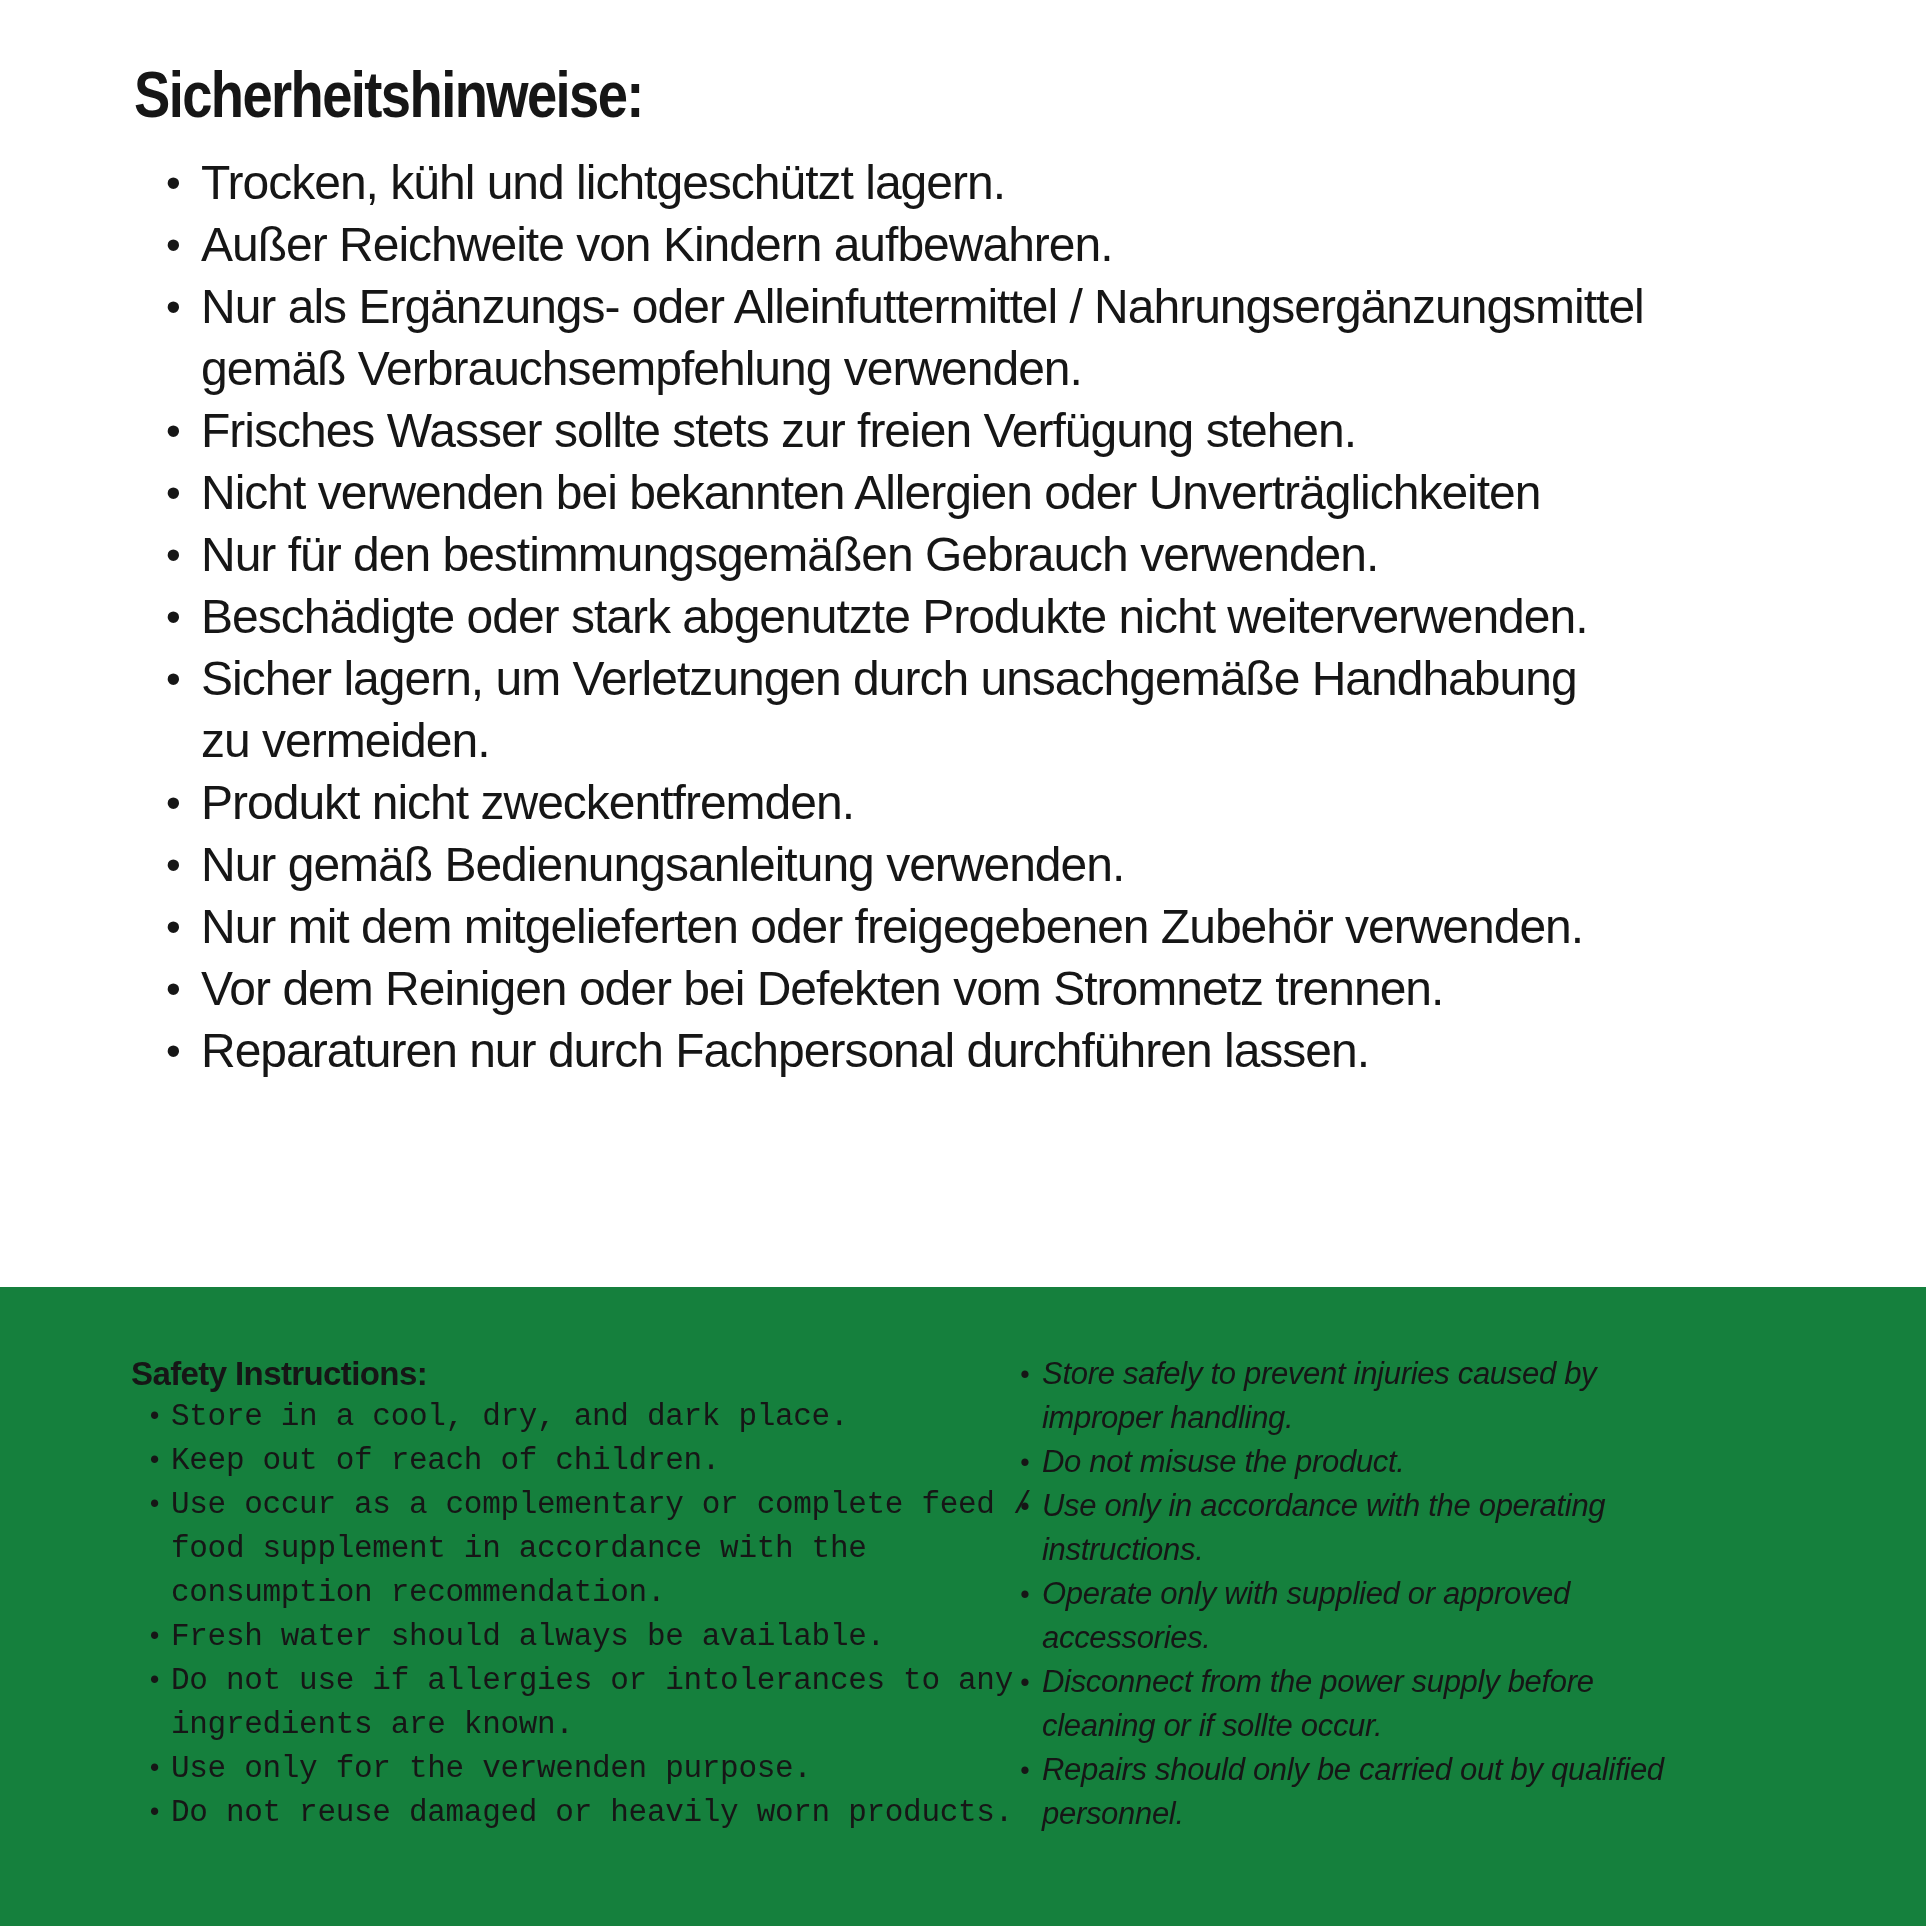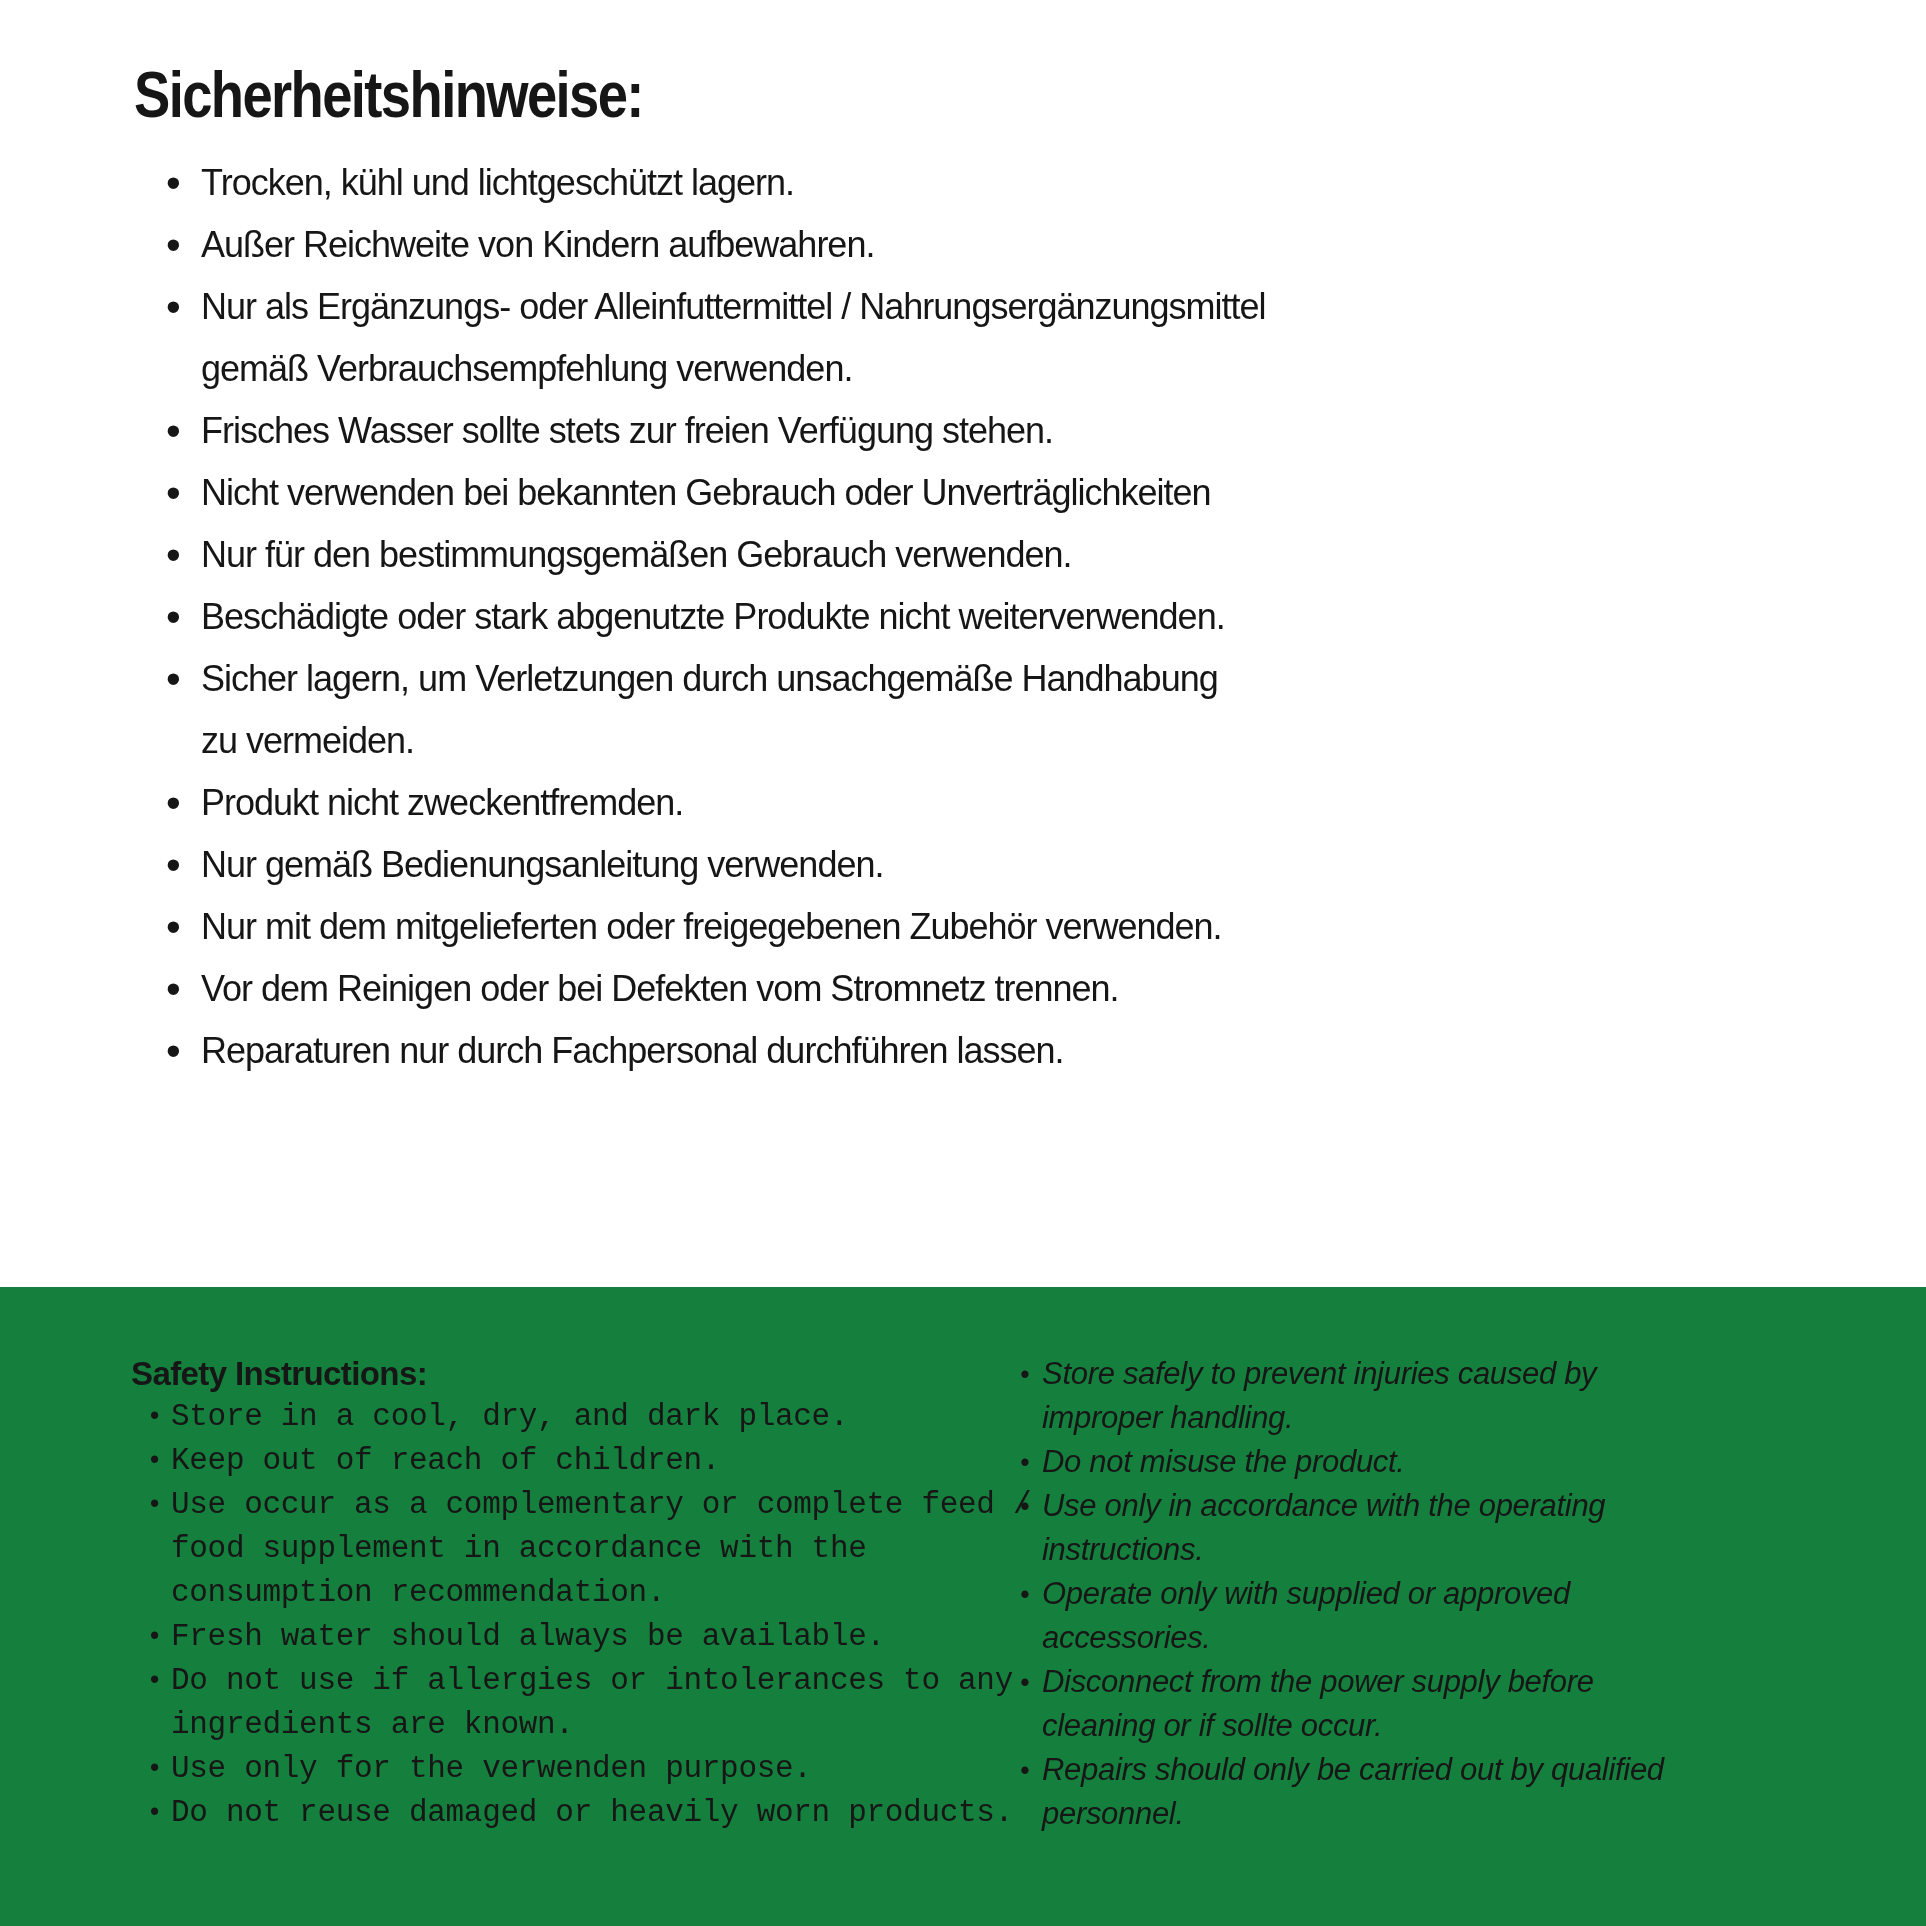--- a/index.html
+++ b/index.html
@@ -31,21 +31,21 @@
     transform-origin: left center;
   }
   .de-list {
     list-style: none;
     margin: 18px 0 0 0;
     padding: 0;
   }
   .de-list li {
     position: relative;
     padding-left: 67px;
-    font-size: 36px;
+    font-size: 48px;
     line-height: 62px;
     letter-spacing: -1px;
     white-space: nowrap;
   }
   .de-list li::before {
     content: "\2022";
     position: absolute;
     left: 32px;
     font-size: 42px;
   }
@@ -104,21 +104,21 @@
 
 <section class="de-section">
   <h1 class="de-heading">Sicherheitshinweise:</h1>
   <ul class="de-list">
 
   <li><span>Trocken, kühl und lichtgeschützt lagern.</span></li>
       <li><span>Außer Reichweite von Kindern aufbewahren.</span></li>
       <li><span>Nur als Ergänzungs- oder Alleinfuttermittel / Nahrungsergänzungsmittel</span></li>
       <li class="cont"><span>gemäß Verbrauchsempfehlung verwenden.</span></li>
       <li><span>Frisches Wasser sollte stets zur freien Verfügung stehen.</span></li>
-      <li><span>Nicht verwenden bei bekannten Gebrauch oder Unverträglichkeiten</span></li>
+      <li><span>Nicht verwenden bei bekannten Allergien oder Unverträglichkeiten</span></li>
       <li><span>Nur für den bestimmungsgemäßen Gebrauch verwenden.</span></li>
       <li><span>Beschädigte oder stark abgenutzte Produkte nicht weiterverwenden.</span></li>
       <li><span>Sicher lagern, um Verletzungen durch unsachgemäße Handhabung</span></li>
       <li class="cont"><span>zu vermeiden.</span></li>
       <li><span>Produkt nicht zweckentfremden.</span></li>
       <li><span>Nur gemäß Bedienungsanleitung verwenden.</span></li>
       <li><span>Nur mit dem mitgelieferten oder freigegebenen Zubehör verwenden.</span></li>
       <li><span>Vor dem Reinigen oder bei Defekten vom Stromnetz trennen.</span></li>
       <li><span>Reparaturen nur durch Fachpersonal durchführen lassen.</span></li>
     </ul>

